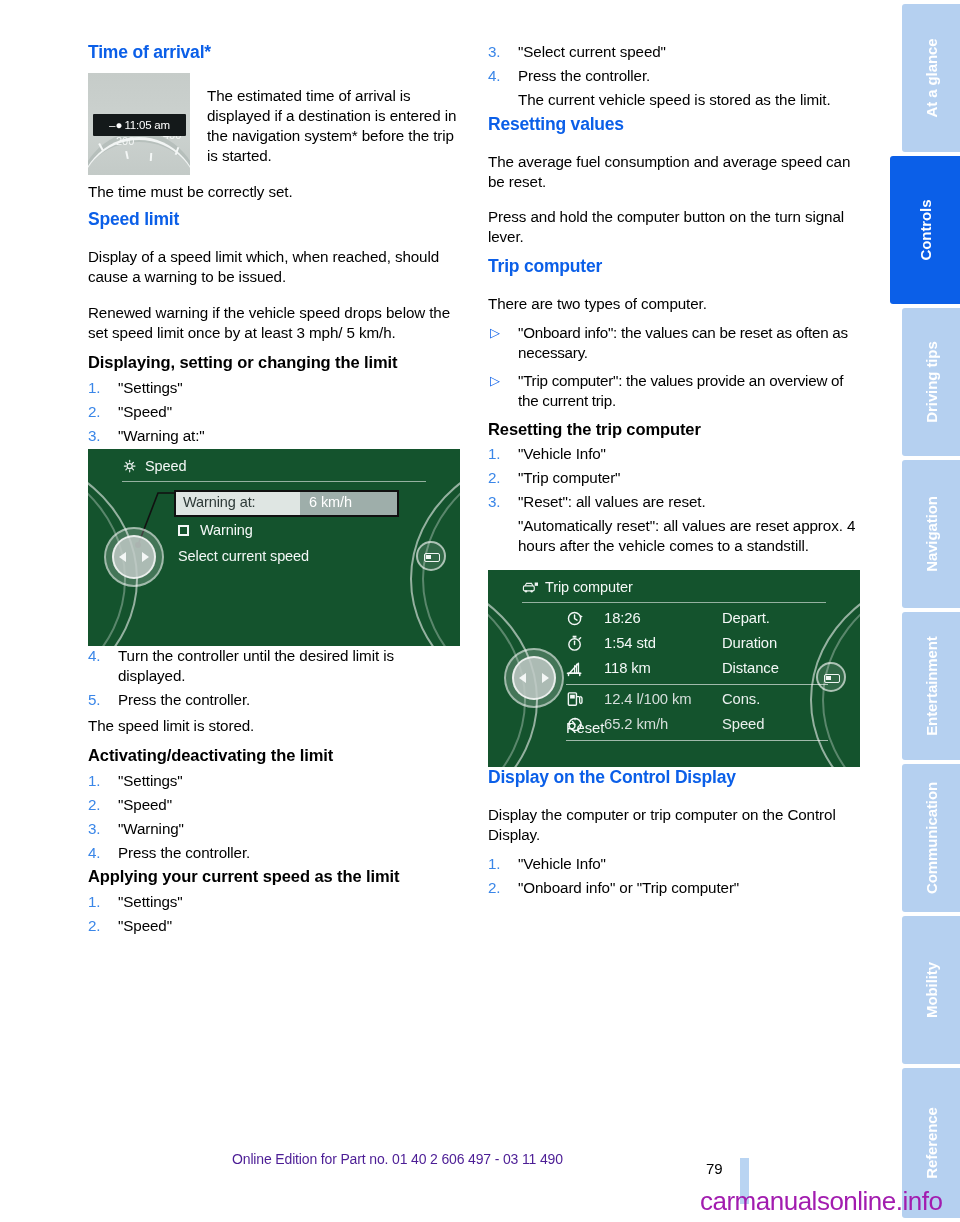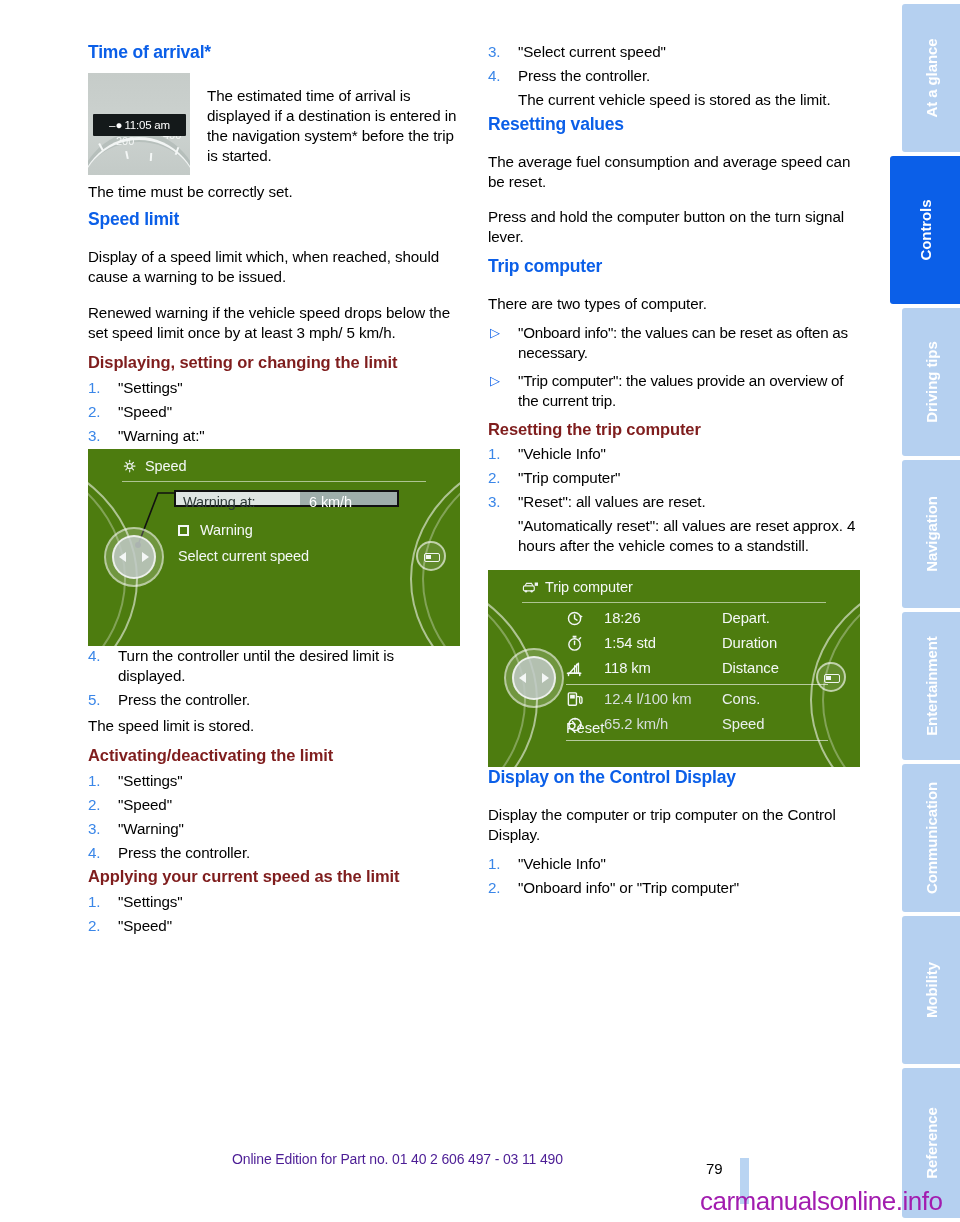--- a/index.html
+++ b/index.html
@@ -16,21 +16,21 @@
   .col-left  { left: 88px; }
   .col-right { left: 488px; }
 
   
   h2.head2 {
     font-size: 17.5px; font-weight: bold; color: #0b5fe8;
     letter-spacing: -0.2px; line-height: 1.25;
     margin: 0 0 6px 0;
   }
   h3.head3 {
-    font-size: 16.5px; font-weight: bold; color: #7f1d1d;
+    font-size: 16.5px; font-weight: bold; color: #000000;
     letter-spacing: -0.1px; line-height: 1.26;
     margin: 4px 0 5px 0;
   }
   p.para {
     font-size: 15.2px; color: #000; line-height: 1.31;
     margin: 16px 0 9px 0; letter-spacing: -0.1px;
   }
   .sp-top-l { margin-top: 20px; }
   .sp-top-m { margin-top: 16px; }
   .sp-top-s { margin-top: 11px; }
@@ -94,21 +94,21 @@
   .toa-tick { position: absolute; width: 2px; height: 8px; background: #f4f7f6; }
   .tk1 { left: 12px; top: 70px; transform: rotate(-28deg); }
   .tk2 { left: 38px; top: 78px; transform: rotate(-12deg); }
   .tk3 { left: 62px; top: 80px; transform: rotate(4deg); }
   .tk4 { left: 88px; top: 74px; transform: rotate(20deg); }
   .toa-text p { margin-bottom: 8px; }
 
   
   .idrive {
     position: relative; width: 372px; height: 197px;
-    background: #4d7c0f; overflow: hidden; margin: 4px 0 0 0;
+    background: #14532d; overflow: hidden; margin: 4px 0 0 0;
   }
   .arcline {
     position: absolute; top: 0; width: 300px; height: 260px;
     border-radius: 50%; border: 2px solid rgba(255,255,255,0.55);
   }
   .arcline.l1 { left: -250px; }
   .arcline.l2 { left: -262px; border-color: rgba(255,255,255,0.3); }
   .arcline.r1 { right: -250px; }
   .arcline.r2 { right: -262px; border-color: rgba(255,255,255,0.3); }
 
@@ -150,21 +150,21 @@
   .backbtn .g {
     position: absolute; left: 6px; top: 10px; width: 16px; height: 9px;
     border: 1.6px solid #f1f5f4; border-radius: 2px;
   }
   .backbtn .g:after {
     content:""; position:absolute; left:1px; top:1px; width:5px; height:4px; background:#f1f5f4;
   }
 
   
   .warnbar {
-    position: absolute; left: 86px; top: 41px; width: 225px; height: 17px;
+    position: absolute; left: 86px; top: 41px; width: 225px; height: 27px;
     border: 2px solid #111; display: flex; align-items: stretch;
   }
   .warnbar .lbl {
     flex: 1 1 auto; background: #dfe6e3; color: #2e3a38;
     font-size: 14.5px; line-height: 21px; padding-left: 7px; letter-spacing: -0.1px;
   }
   .warnbar .val {
     width: 97px; background: #9eaeaa; color: #fff;
     font-size: 14.5px; line-height: 21px; padding-left: 9px; letter-spacing: -0.1px;
   }

